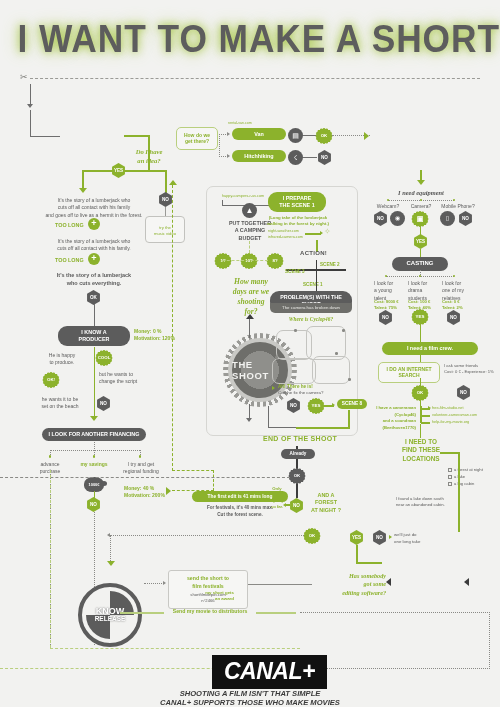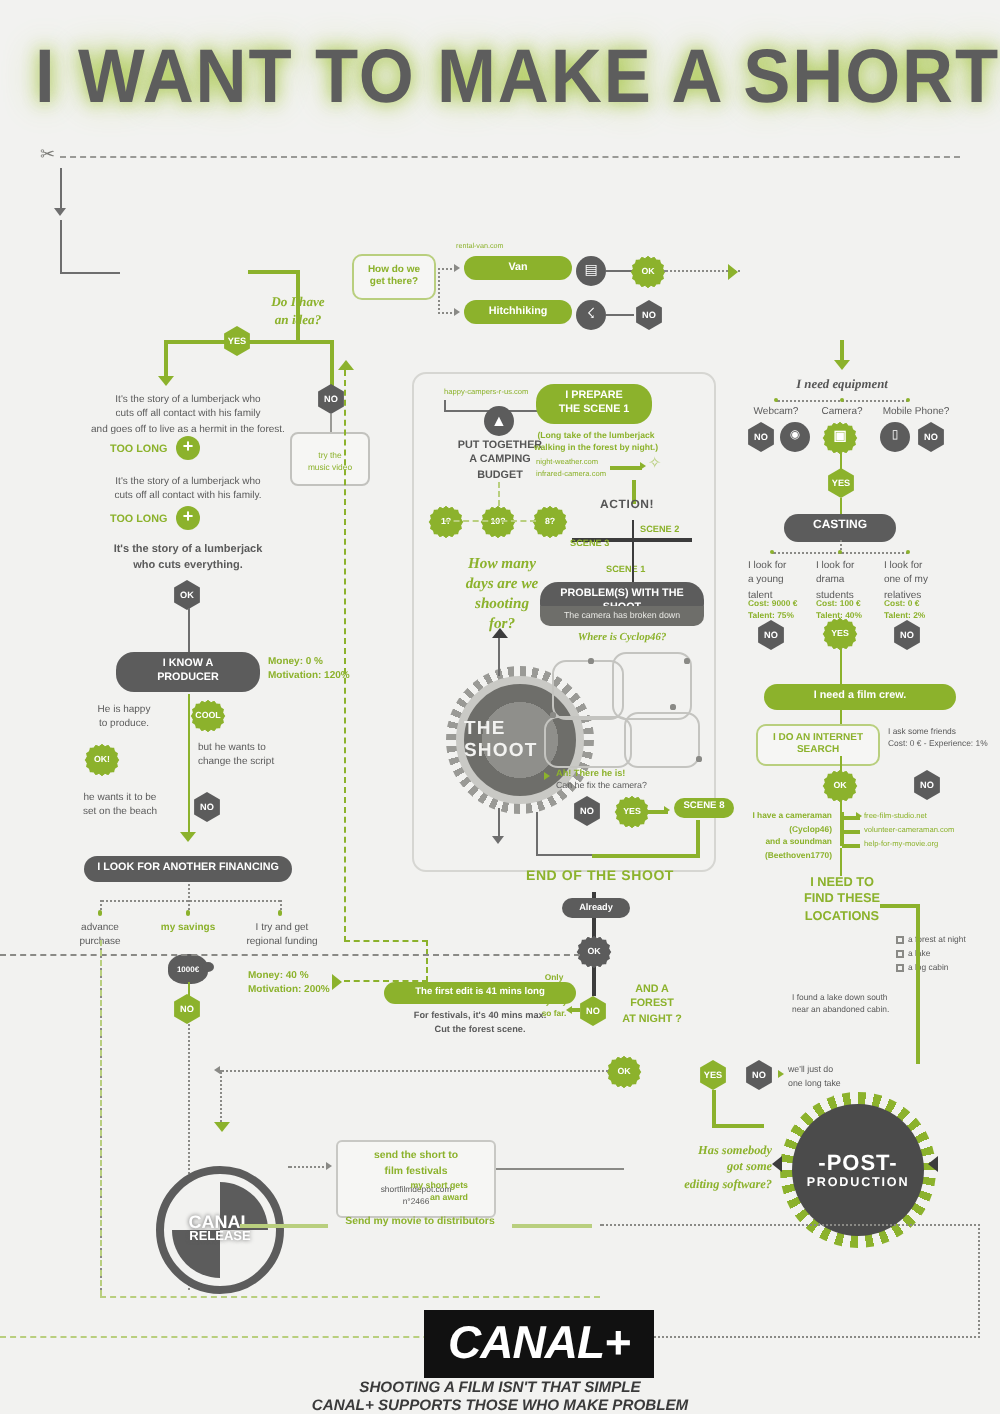--- a/index.html
+++ b/index.html
@@ -542,44 +542,37 @@
 
   <div class="abs ln vl" style="left:356px;top:545px;height:18px;"></div>
   <div class="abs ln hl" style="left:356px;top:562px;width:26px;"></div>
 
   <div class="abs script rt green" style="left:316px;top:572px;width:70px;font-size:6.2px;line-height:1.35;white-space:pre-line;">Has somebody
 got some
 editing software?</div>
 
   <div class="abs arw l" style="left:386px;top:578px;border-right-color:#3c3c3c;"></div>
 
-  <div class="abs" style="left:396px;top:552px;">
-    <div class="cogteeth"></div>
-    <div class="cog cogdark">
-      <span class="l1">-POST-</span>
-      <span class="l2">PRODUCTION</span>
-    </div>
-  </div>
   <div class="abs" style="left:464px;top:578px;width:0;height:0;border-top:4px solid transparent;border-bottom:4px solid transparent;border-right:5px solid #3c3c3c;"></div>
   <div class="abs" style="left:458px;top:580px;width:2px;height:0;"></div>
 
   <div class="abs pill green" style="left:192px;top:491px;width:96px;padding:2.5px 4px;font-size:4.8px;">The first edit is 41 mins long</div>
   <div class="abs t b ctr" style="left:190px;top:505px;width:100px;white-space:pre-line;font-size:4.6px;line-height:1.5;">For festivals, it's 40 mins max.
 Cut the forest scene.</div>
 
   <div class="abs gear" style="left:304px;top:528px;">OK</div>
   <div class="abs dothg" style="left:110px;top:535px;width:194px;"></div>
   <div class="abs arw sm lgr" style="left:107px;top:532.5px;"></div>
   <div class="abs dotvg" style="left:110px;top:535px;height:28px;"></div>
   <div class="abs arw d" style="left:106.5px;top:561px;"></div>
 
   <div class="abs reel" style="left:78px;top:568px;">
     <div class="inner"></div>
     <div class="lbl" style="top:20px;">
-      <span class="a">CANAL</span>
+      <span class="a">KNOW</span>
       <span class="b">RELEASE</span>
     </div>
   </div>
 
   <div class="abs dothg" style="left:144px;top:583px;width:20px;"></div>
   <div class="abs arw sm rgr" style="left:163px;top:580.5px;"></div>
   <div class="abs sqbox" style="left:168px;top:570px;width:80px;">
     <div class="b green ctr" style="font-size:5.2px;white-space:pre-line;">send the short to
 film festivals</div>
     <div class="ctr" style="font-size:4.2px;white-space:pre-line;margin-top:2px;">shortfilmdepot.com
@@ -601,15 +594,15 @@
 
   <div class="abs dashh" style="left:0px;top:668px;width:250px;border-top:1.3px dashed #b9cf7e;"></div>
   <div class="abs arw r" style="left:248px;top:664px;"></div>
 
   <div class="abs dothg" style="left:300px;top:668px;width:190px;border-top:1px dotted #8a8a86;"></div>
   <div class="abs dotvg" style="left:489px;top:612px;height:57px;border-left:1px dotted #8a8a86;"></div>
   <div class="abs dothg" style="left:300px;top:612px;width:190px;border-top:1px dotted #8a8a86;"></div>
 
   <div class="abs tag" style="left:0;top:688px;width:500px;">SHOOTING A FILM ISN'T THAT SIMPLE</div>
   <div class="abs canal" style="left:212px;top:655px;">CANAL+</div>
-  <div class="abs tag" style="left:0;top:697px;width:500px;">CANAL+ SUPPORTS THOSE WHO MAKE PROBLEM</div>
+  <div class="abs tag" style="left:0;top:697px;width:500px;">CANAL+ SUPPORTS THOSE WHO MAKE MOVIES</div>
 
 </div>
 
 </body></html>

